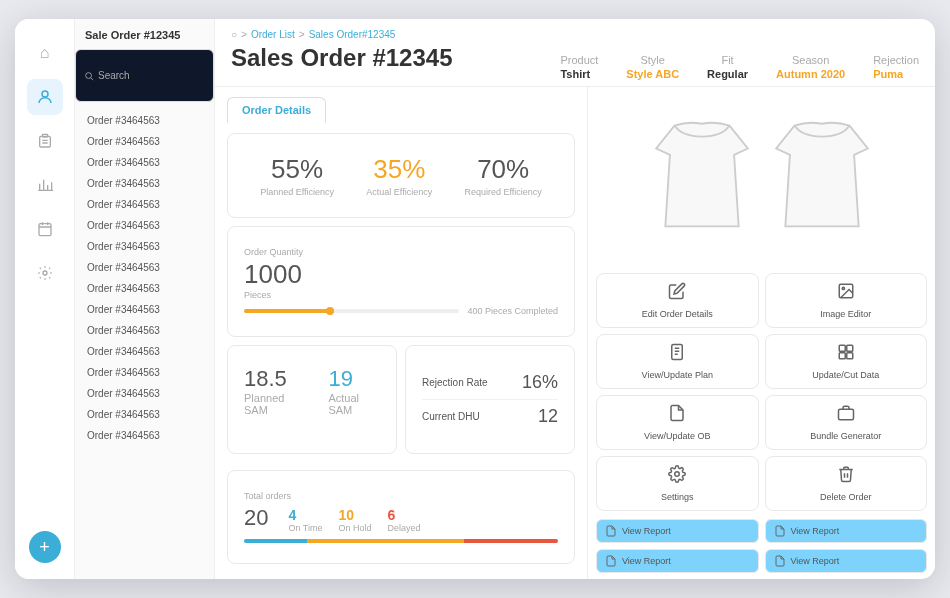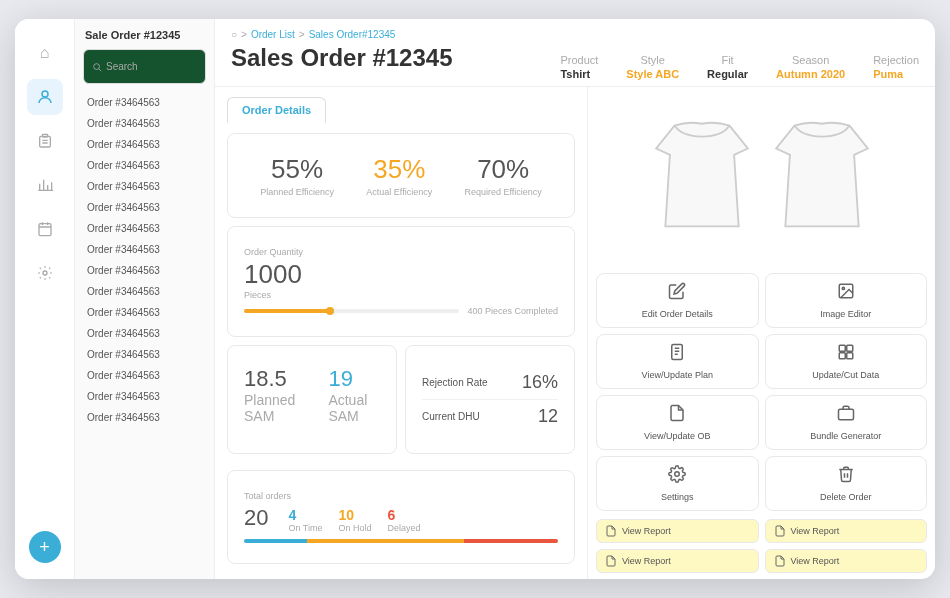--- a/index.html
+++ b/index.html
@@ -64,25 +64,25 @@
       flex-direction: column;
       padding: 10px 0;
     }
     .order-list-title {
       font-size: 11px;
       font-weight: 700;
       color: #333;
       padding: 0 10px 8px;
     }
     .search-box {
-      margin: 0 8px 8px;
-      background: #14532d;
+      margin: 0 0 8px;
+      background: #0f172a;
       border: 1px solid #ddd;
       border-radius: 6px;
-      padding: 11px 8px;
+      padding: 20px 8px;
       font-size: 10px;
       color: #aaa;
       display: flex;
       align-items: center;
       gap: 4px;
     }
     .order-items {
       overflow-y: auto;
       flex: 1;
     }
@@ -222,21 +222,21 @@
       height: 8px;
       background: #f5a623;
       border-radius: 50%;
       position: absolute;
       top: -2px;
     }
     .completed-text { font-size: 9px; color: #aaa; }
     .sam-row { display: flex; gap: 24px; align-items: center; }
     .sam-item .sam-val { font-size: 22px; font-weight: 300; color: #555; }
     .sam-item .sam-val.teal { color: #3baed8; }
-    .sam-item .sam-label { font-size: 14px; color: #aaa; }
+    .sam-item .sam-label { font-size: 11px; color: #aaa; }
     .rej-row {
       display: flex;
       justify-content: space-between;
       align-items: center;
       padding: 6px 0;
       border-bottom: 1px solid #f0f0f0;
     }
     .rej-label { font-size: 10px; color: #555; }
     .rej-val { font-size: 18px; font-weight: 300; color: #555; }
     
@@ -312,21 +312,21 @@
     .view-report-btn {
       display: flex;
       align-items: center;
       gap: 5px;
       padding: 5px 8px;
       border: 1px solid #e8e8e8;
       border-radius: 6px;
       cursor: pointer;
       font-size: 9px;
       color: #555;
-      background: #fef9c3;
+      background: #7dd3fc;
     }
   </style>
 </head>
 <body>
 
 <div class="app-shell">
 
   <div class="sidebar">
     <div class="sidebar-icon">⌂</div>
     <div class="sidebar-icon active">

